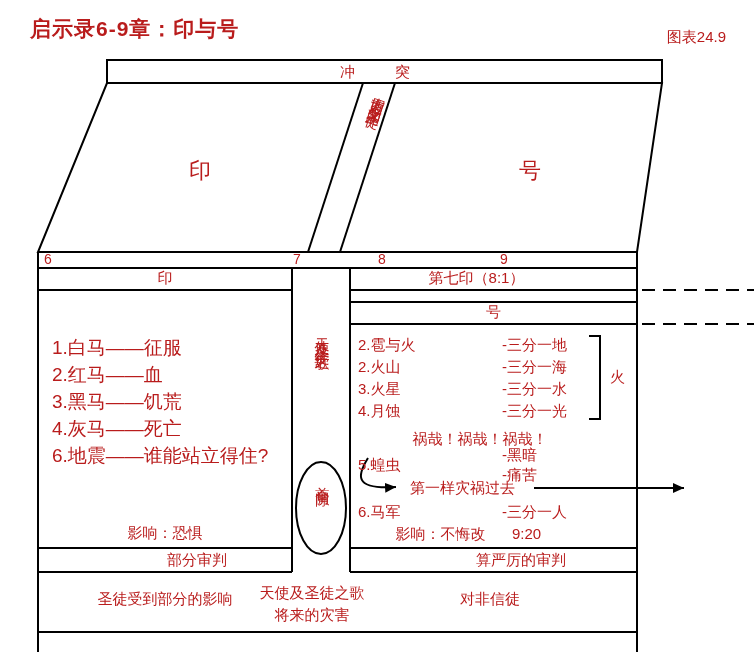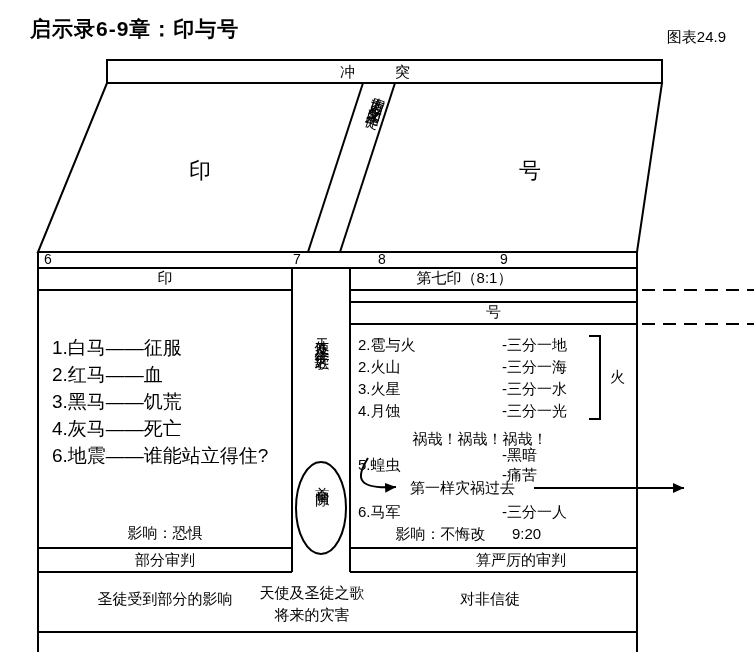--- a/index.html
+++ b/index.html
@@ -1,18 +1,18 @@
 <!DOCTYPE html>
 <html><head>
 <meta charset="utf-8">
 <style>
   html,body { margin:0; padding:0; background:#ffffff; }
   .page {
     position:relative; width:756px; height:659px; background:#ffffff;
-    font-family:"Liberation Sans","DejaVu Sans",sans-serif; color:#000000;
+    font-family:"Liberation Sans","DejaVu Sans",sans-serif; color:#b91c1c;
     overflow:hidden;
   }
   .page svg { position:absolute; left:0; top:0; }
   .t { position:absolute; font-size:15px; line-height:1.2; white-space:nowrap; }
   .ctr { text-align:center; }
   .title { font-size:21px; font-weight:bold; letter-spacing:1px; }
   .big { font-size:22px; }
   .vert {
     writing-mode:vertical-rl; text-orientation:upright;
     white-space:nowrap;
@@ -84,21 +84,21 @@
   <div class="t ctr big" style="left:120px; top:158px; width:160px;">印</div>
   <div class="t vert strip-text">十四万四千受印的圣徒</div>
   <div class="t ctr big" style="left:450px; top:158px; width:160px;">号</div>
 
   <div class="t" style="left:44px; top:251px; font-size:14px;">6</div>
   <div class="t" style="left:293px; top:251px; font-size:14px;">7</div>
   <div class="t" style="left:378px; top:251px; font-size:14px;">8</div>
   <div class="t" style="left:500px; top:251px; font-size:14px;">9</div>
 
   <div class="t ctr" style="left:38px; top:269px; width:254px;">印</div>
-  <div class="t ctr" style="left:350px; top:269px; width:229px;">第七印（8:1）</div>
+  <div class="t ctr" style="left:350px; top:269px; width:229px;padding-left:12px;">第七印（8:1）</div>
   <div class="t ctr" style="left:350px; top:303px; width:287px;">号</div>
 
   <div class="seal-list">
     <div class="li">1.白马——征服</div>
     <div class="li">2.红马——血</div>
     <div class="li">3.黑马——饥荒</div>
     <div class="li">4.灰马——死亡</div>
     <div class="li">6.地震——谁能站立得住?</div>
   </div>
   <div class="t ctr" style="left:38px; top:524px; width:254px;">影响：恐惧</div>
@@ -133,21 +133,21 @@
   <div class="t" style="left:502px; top:466px;">-痛苦</div>
 
   <div class="t" style="left:410px; top:479px;">第一样灾祸过去</div>
 
   <div class="t" style="left:358px; top:503px;">6.马军</div>
   <div class="t" style="left:502px; top:503px;">-三分一人</div>
 
   <div class="t ctr" style="left:378px; top:525px; width:125px;">影响：不悔改</div>
   <div class="t" style="left:512px; top:525px;">9:20</div>
 
-  <div class="t ctr" style="left:38px; top:551px; width:254px;">部分审判</div>
+  <div class="t ctr" style="left:38px; top:551px; width:254px;padding-left:32px;">部分审判</div>
   <div class="t ctr" style="left:350px; top:551px; width:342px;">算严厉的审判</div>
 
   <div class="t ctr" style="left:38px; top:590px; width:254px;">圣徒受到部分的影响</div>
   <div class="t ctr" style="left:242px; top:584px; width:140px;">天使及圣徒之歌</div>
   <div class="t ctr" style="left:242px; top:606px; width:140px;">将来的灾害</div>
   <div class="t ctr" style="left:400px; top:590px; width:180px;">对非信徒</div>
 
 </div>
 
 </body></html>

